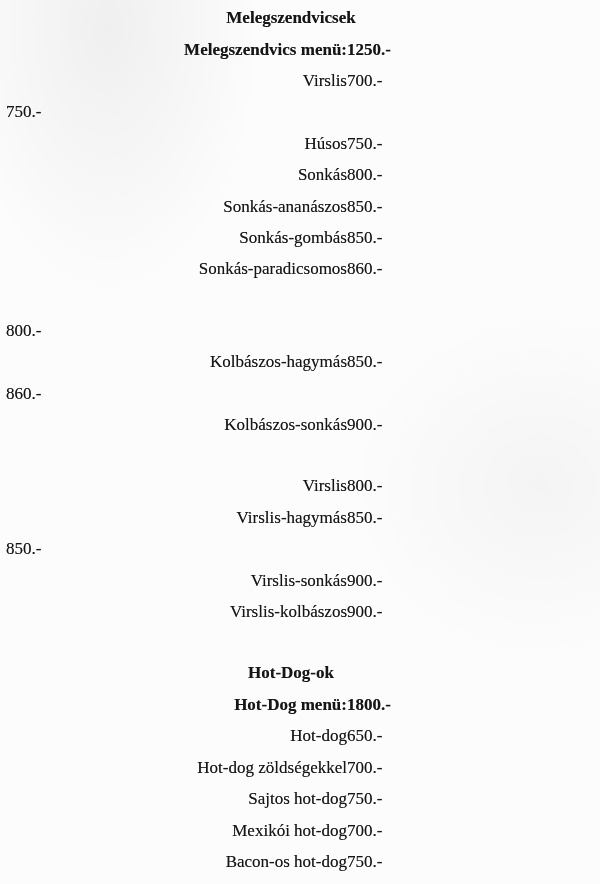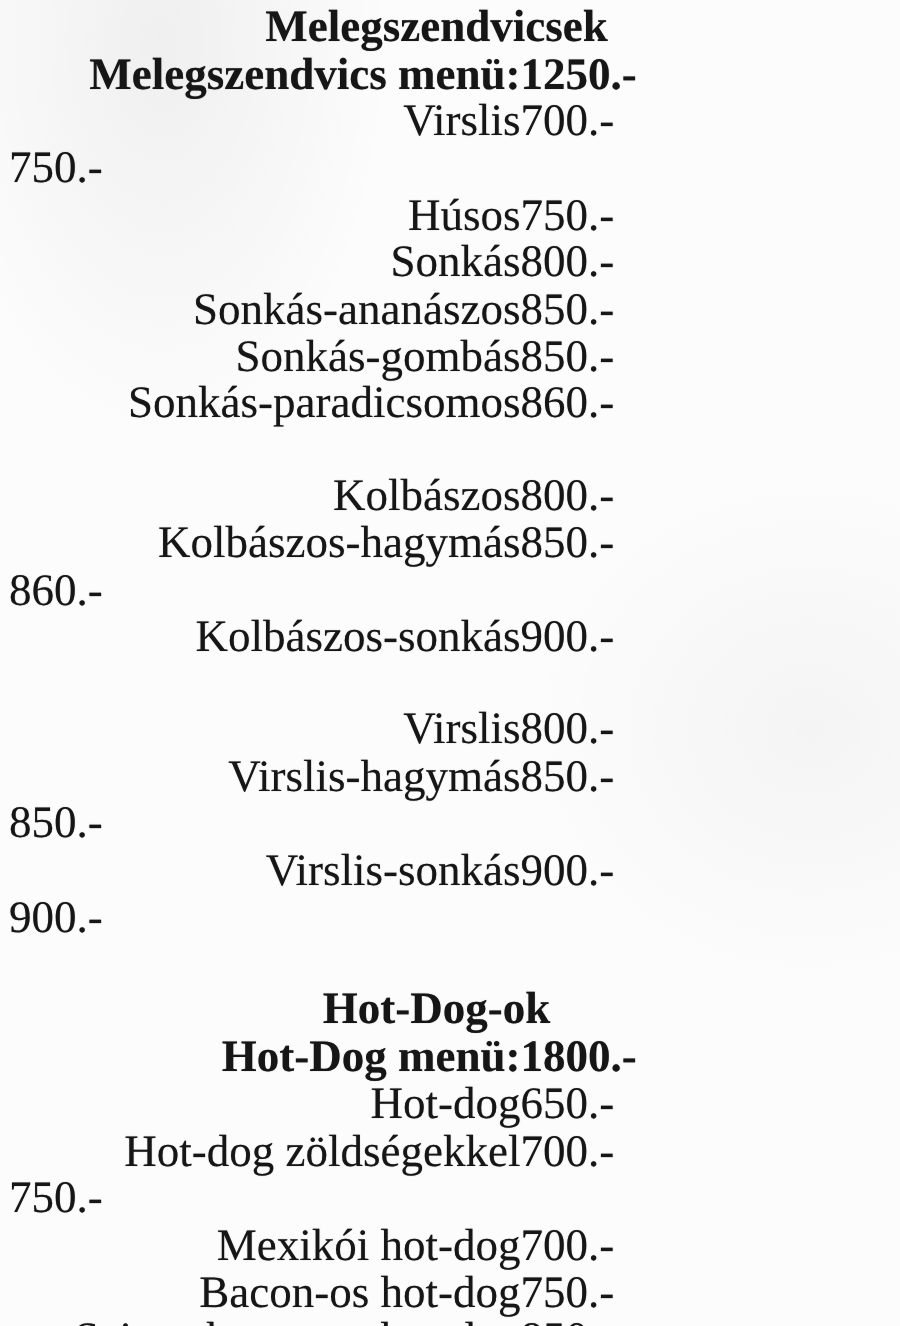--- a/index.html
+++ b/index.html
@@ -11,21 +11,21 @@
     position: relative;
     width: 600px;
     height: 884px;
     margin: 0 auto;
     background:
       radial-gradient(ellipse at 18% 3%, rgba(0,0,0,0.05), rgba(0,0,0,0) 22%),
       radial-gradient(ellipse at 90% 55%, rgba(0,0,0,0.03), rgba(0,0,0,0) 25%),
       #fcfcfc;
     font-family: "Liberation Serif", "DejaVu Serif", serif;
     color: #161616;
-    font-size: 30px;
+    font-size: 17px;
     overflow: hidden;
     box-sizing: border-box;
     padding-top: 2px;
     text-shadow: 0 0 0.6px rgba(20,20,20,0.55);
   }
   .section-title {
     width: 100%;
     box-sizing: border-box;
     padding-right: 18px;
     text-align: center;
@@ -86,21 +86,20 @@
       <span class="item-price">850.-</span>
     </div>
     <div class="row">
       <span class="item-name">Sonkás-paradicsomos</span>
       <span class="item-price">860.-</span>
     </div>
 
     <div class="spacer"></div>
 
     <div class="row">
-      <span class="item-name">Kolbászos</span>
       <span class="item-price">800.-</span>
     </div>
     <div class="row">
       <span class="item-name">Kolbászos-hagymás</span>
       <span class="item-price">850.-</span>
     </div>
     <div class="row">
       <span class="item-price">860.-</span>
     </div>
     <div class="row">
@@ -119,20 +118,21 @@
       <span class="item-price">850.-</span>
     </div>
     <div class="row">
       <span class="item-price">850.-</span>
     </div>
     <div class="row">
       <span class="item-name">Virslis-sonkás</span>
       <span class="item-price">900.-</span>
     </div>
     <div class="row">
+      <span class="item-name">Virslis-kolbászos</span>
       <span class="item-price">900.-</span>
     </div>
   </div>
 
   <div class="spacer"></div>
 
   <div class="section-title">Hot-Dog-ok</div>
 
   <div class="rows">
     <div class="row bold">
@@ -142,20 +142,21 @@
 
     <div class="row">
       <span class="item-name">Hot-dog</span>
       <span class="item-price">650.-</span>
     </div>
     <div class="row">
       <span class="item-name">Hot-dog zöldségekkel</span>
       <span class="item-price">700.-</span>
     </div>
     <div class="row">
+      <span class="item-name">Sajtos hot-dog</span>
       <span class="item-price">750.-</span>
     </div>
     <div class="row">
       <span class="item-name">Mexikói hot-dog</span>
       <span class="item-price">700.-</span>
     </div>
     <div class="row">
       <span class="item-name">Bacon-os hot-dog</span>
       <span class="item-price">750.-</span>
     </div>

